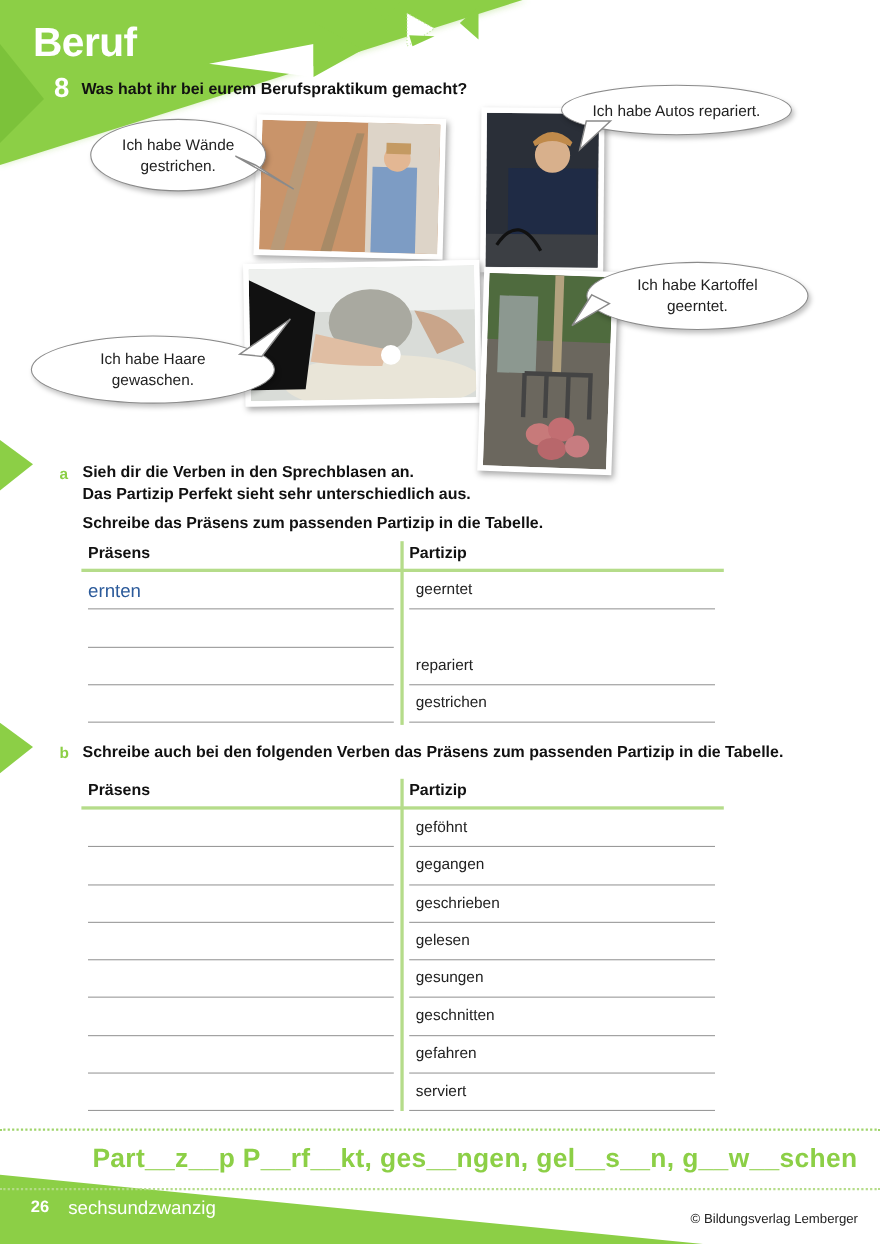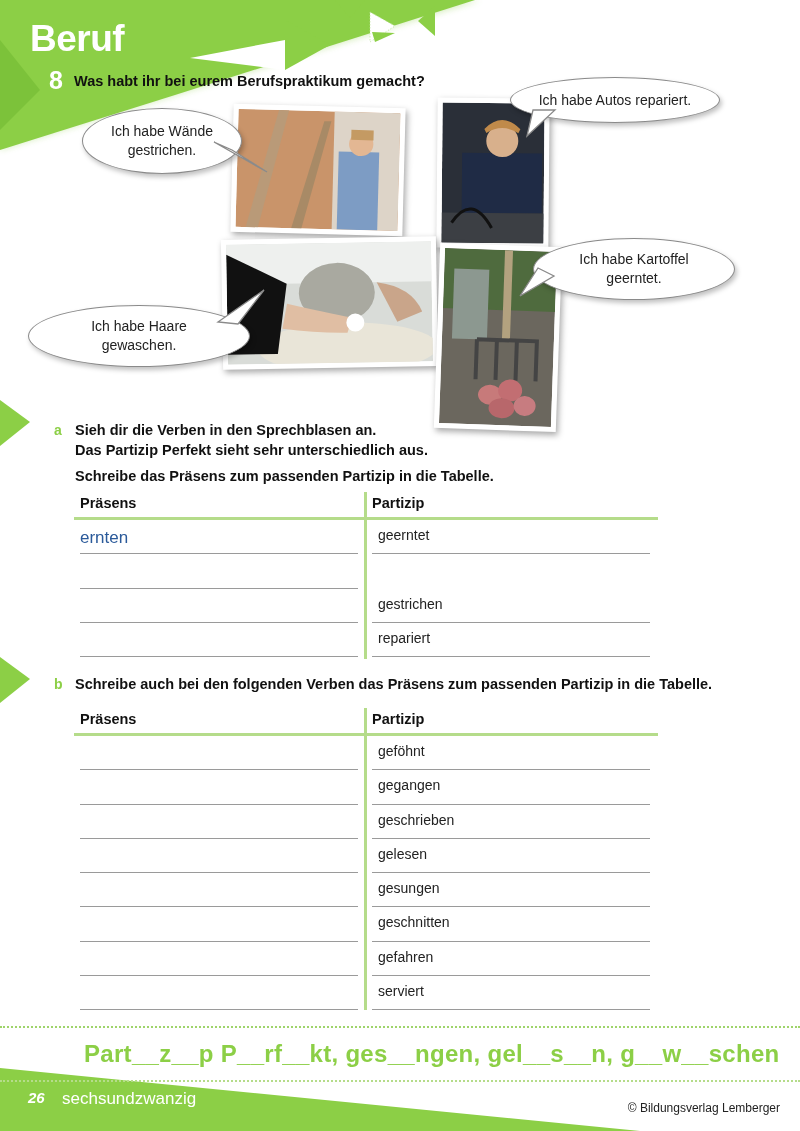--- a/index.html
+++ b/index.html
@@ -50,21 +50,21 @@
     position: absolute; left: 0; bottom: 2px; width: 100%; height: 26px; border: none; outline: none;
     background: transparent; font-family: "Liberation Sans", sans-serif; font-size: 17px; color: #2b5a9a;
   }
 
   .dotline { position: absolute; left: 0; width: 800px; border-top: 2px dotted #9fd46a; }
   .gaps {
     position: absolute; left: 60px; top: 1040px; font-size: 24px; font-weight: bold; color: #8ccf46;
     letter-spacing: 0.3px; white-space: pre; margin-left: 24px;
   }
   .footer-band { position: absolute; left: 0; top: 1060px; width: 800px; height: 71px; }
-  .page-num { position: absolute; left: 28px; top: 1089px; font-size: 15px; font-weight: bold; color: #ffffff; font-style: italic; }
+  .page-num { position: absolute; left: 28px; top: 1089px; font-size: 15px; font-weight: bold; color: #ffffff; }
   .page-word { position: absolute; left: 62px; top: 1089px; font-size: 17px; color: #ffffff; }
   .copyright { position: absolute; right: 20px; top: 1101px; font-size: 12px; color: #222; }
 </style>
 </head>
 <body>
 
 <svg class="header-band" viewBox="0 0 800 170">
   <defs>
     <filter id="soft" x="-20%" y="-20%" width="140%" height="140%">
       <feGaussianBlur stdDeviation="3"></feGaussianBlur>
@@ -201,29 +201,29 @@
   <div class="row">
     <div class="cell-l">
         <input value="" style="">
       </div>
   </div>
   <div class="row">
     <div class="cell-l">
         <input value="" style="">
       </div>
     <div class="cell-r">
+        <span>repariert</span>
+      </div>
+  </div>
+  <div class="row">
+    <div class="cell-l">
+        <input value="" style="">
+      </div>
+    <div class="cell-r">
         <span>gestrichen</span>
-      </div>
-  </div>
-  <div class="row">
-    <div class="cell-l">
-        <input value="" style="">
-      </div>
-    <div class="cell-r">
-        <span>repariert</span>
       </div>
   </div>
 </div>
 
 <div class="sub-letter" style="left:54px; top:676px;">b</div>
 <div class="instr" style="left:75px; top:674px;">Schreibe auch bei den folgenden Verben das Präsens zum passenden Partizip in die Tabelle.</div>
 
 <div class="table" style="top:708px;">
   <div class="vline" style="top:0; height:302px;"></div>
   <div class="th-row">

